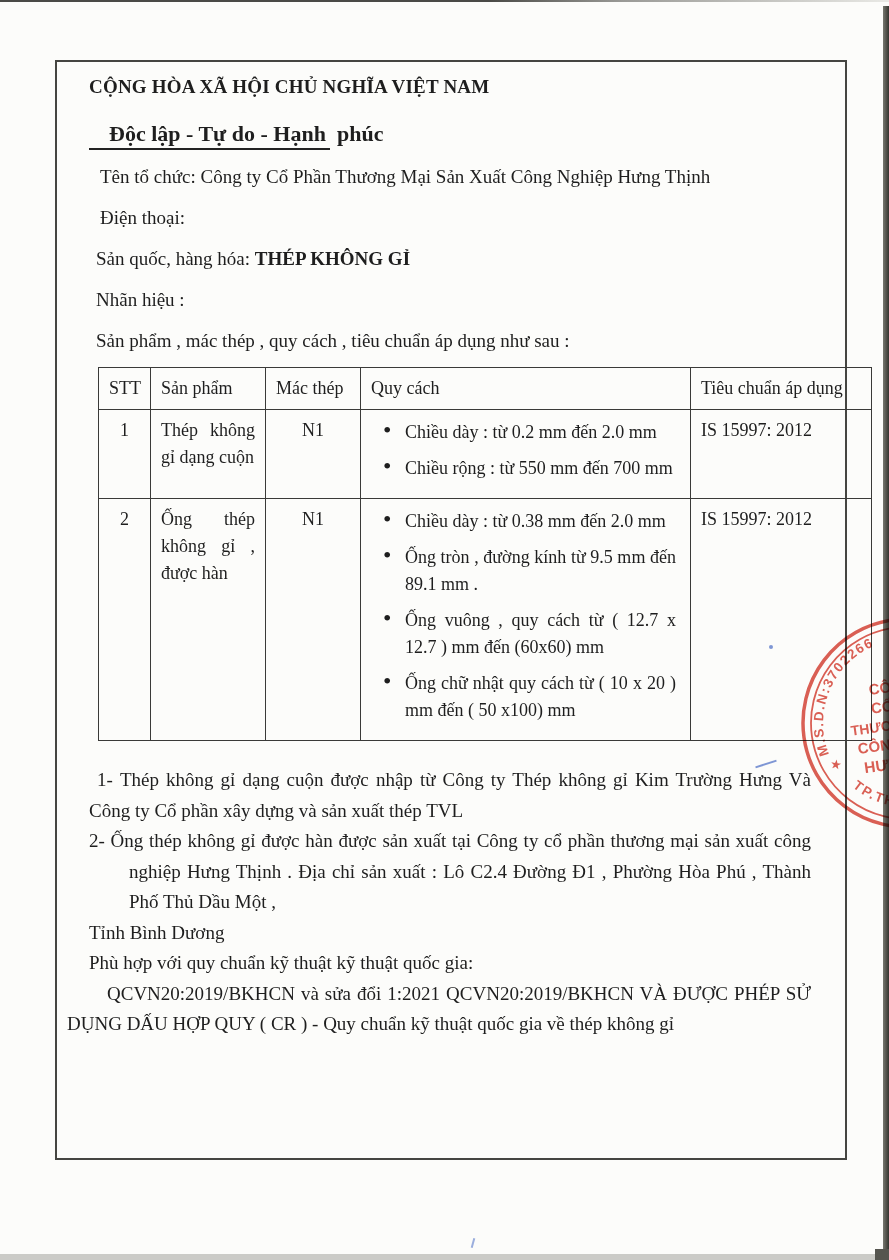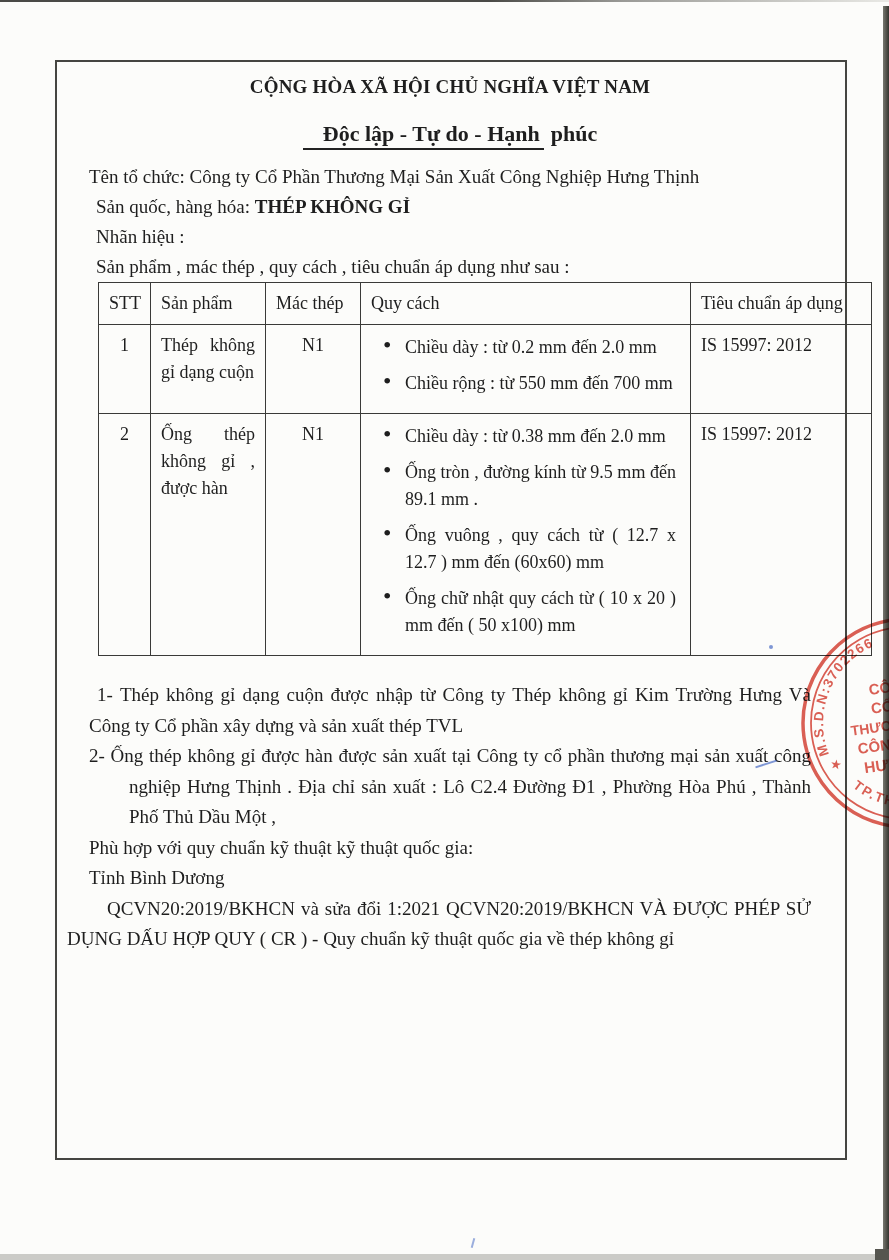--- a/index.html
+++ b/index.html
@@ -14,29 +14,29 @@
   .scan-right{position:absolute;left:883px;top:6px;width:6px;height:1249px;
     background:linear-gradient(to right,#77776f,#35352f);}
   .scan-bottom{position:absolute;left:0;top:1254px;width:889px;height:6px;background:#cbcbc7;}
   .scan-corner{position:absolute;left:875px;top:1249px;width:14px;height:11px;background:#55554f;}
   
   .page{
     position:absolute;left:55px;top:60px;width:792px;height:1100px;
     border:2px solid #454541;box-sizing:border-box;
     padding:14px 34px 0 32px;background:transparent;
   }
-  .center{text-align:center;}
+  .center{text-align:left;}
   .national-title{font-size:19px;font-weight:bold;margin:0;letter-spacing:.2px;}
   .motto{margin-top:23px;font-size:22px;font-weight:bold;}
   .motto-u{border-bottom:2.5px solid #222;padding:0 4px 2px 20px;}
   .motto-tail{margin-left:7px;}
   .doc-title{margin-top:34px;font-size:23.5px;font-weight:bold;letter-spacing:.6px;}
   .doc-number{margin-top:13px;font-size:18.5px;}
   .info{margin-top:15px;}
-  .info p{margin:0;font-size:19px;line-height:30px;}
+  .info p{margin:11px;font-size:19px;line-height:30px;}
   .indented{margin-left:7px !important;}
   .bold{font-weight:bold;}
   
   table.spec{border-collapse:collapse;margin-left:9px;width:773px;
     table-layout:fixed;font-size:18px;}
   table.spec th,table.spec td{border:1px solid #3a3a38;vertical-align:top;
     padding:7px 10px;line-height:27px;box-sizing:border-box;}
   table.spec{border:1.5px solid #3a3a38;}
   th{font-weight:normal;text-align:left;font-size:18px;}
   .c-stt{width:52px;} .c-prod{width:115px;} .c-grade{width:95px;}
@@ -77,20 +77,21 @@
   <div class="center national-title">CỘNG HÒA XÃ HỘI CHỦ NGHĨA VIỆT NAM</div>
 
   <div class="center motto">
     <span class="motto-u">Độc lập - Tự do - Hạnh</span><span class="motto-tail">phúc</span>
   </div>
 
 
 
   <div class="info">
     <p>Tên tổ chức: Công ty Cổ Phần Thương Mại Sản Xuất Công Nghiệp Hưng Thịnh</p>
+    <p>Điện thoại:</p>
     <p class="indented"><span>Sản quốc, hàng hóa: </span><span class="bold">THÉP KHÔNG GỈ</span></p>
     <p class="indented">Nhãn hiệu :</p>
     <p class="indented">Sản phẩm , mác thép , quy cách , tiêu chuẩn áp dụng như sau :</p>
   </div>
 
   <table class="spec">
     <colgroup>
       <col class="c-stt">
         <col class="c-prod">
         <col class="c-grade">
@@ -132,22 +133,22 @@
           </ul>
         </td>
         <td>IS 15997: 2012</td>
       </tr>
     </tbody>
   </table>
 
   <div class="notes">
     <p class="note-1"><span>1-</span>&nbsp;<span>Thép không gỉ dạng cuộn được nhập từ Công ty Thép không gỉ Kim Trường Hưng Và Công ty Cổ phần xây dựng và sản xuất thép TVL</span></p>
     <p class="note-2"><span>2-</span>&nbsp;<span>Ống thép không gỉ được hàn được sản xuất tại Công ty cổ phần thương mại sản xuất công nghiệp Hưng Thịnh . Địa chỉ sản xuất : Lô C2.4 Đường Đ1 , Phường Hòa Phú , Thành Phố Thủ Dầu Một ,</span></p>
+    <p class="plain">Tỉnh Bình Dương</p>
     <p class="plain">Phù hợp với quy chuẩn kỹ thuật kỹ thuật quốc gia:</p>
-    <p class="plain">Tỉnh Bình Dương</p>
     <p class="qcvn">QCVN20:2019/BKHCN và sửa đổi 1:2021 QCVN20:2019/BKHCN VÀ ĐƯỢC PHÉP SỬ DỤNG DẤU HỢP QUY ( CR ) -  Quy chuẩn kỹ thuật quốc gia về thép không gỉ</p>
   </div>
 
 </div>
 
 <svg class="stamp" viewBox="0 0 230 230" width="230" height="230">
   <defs>
     <path id="arcTop" d="M 36.1 143.7 A 84 84 0 0 1 169 50.7"></path>
     <path id="arcBottom" d="M 50.7 169 A 84 84 0 0 0 179.3 169"></path>
   </defs>

